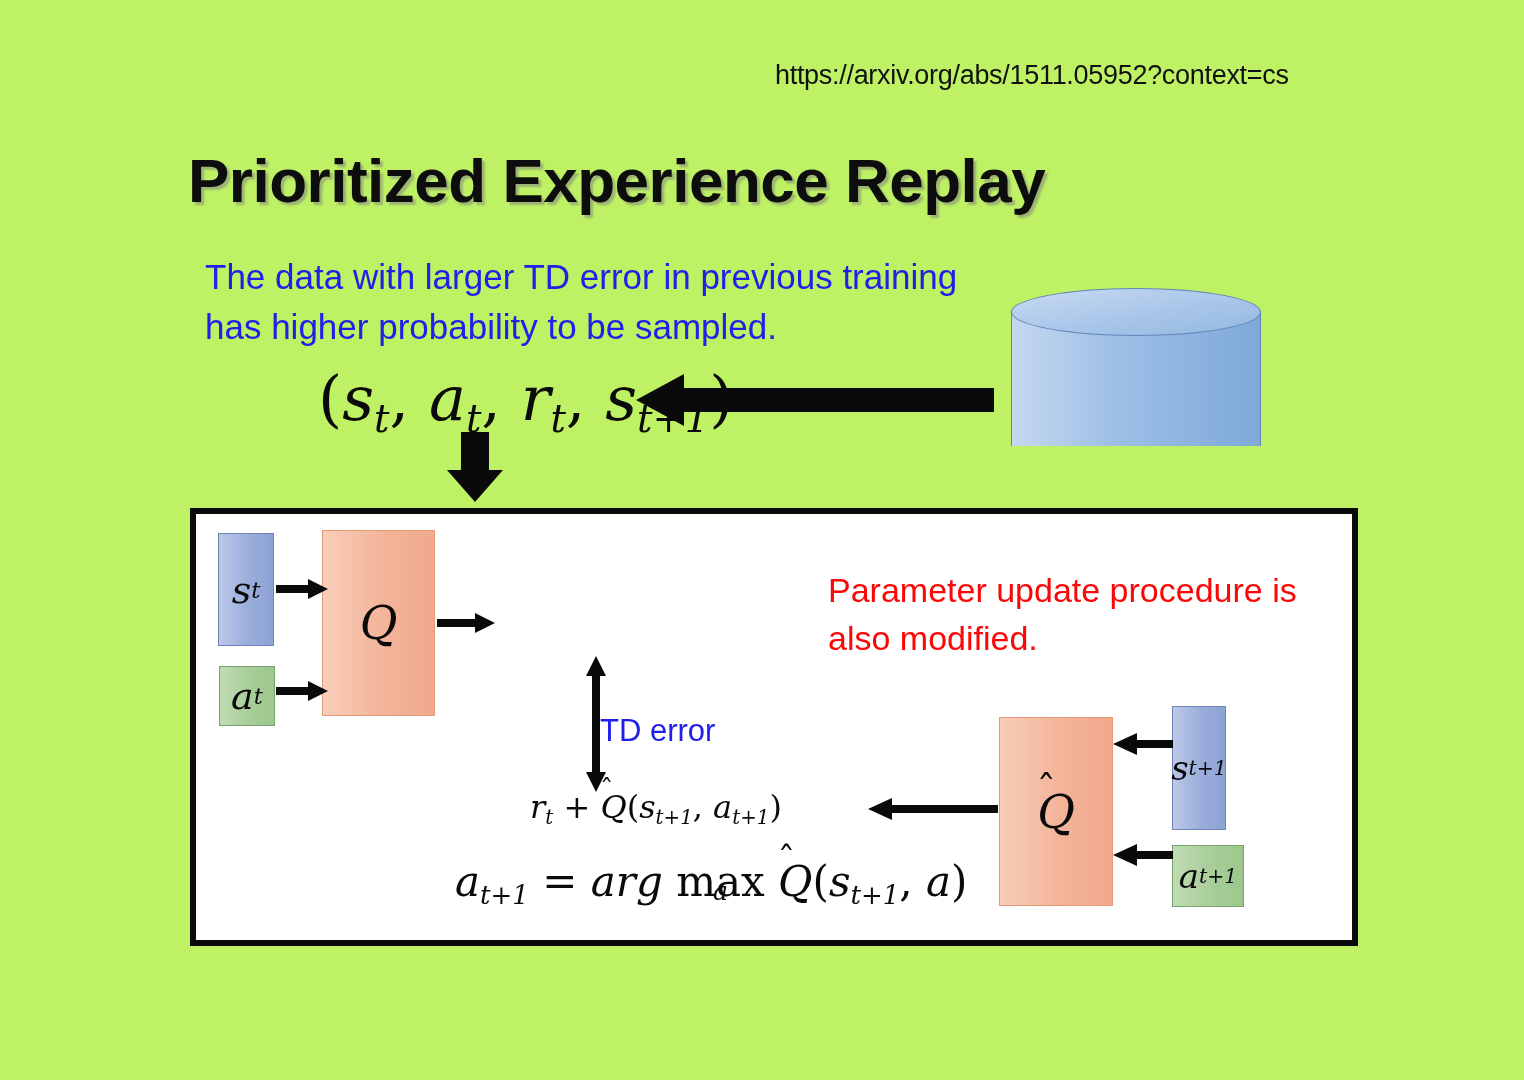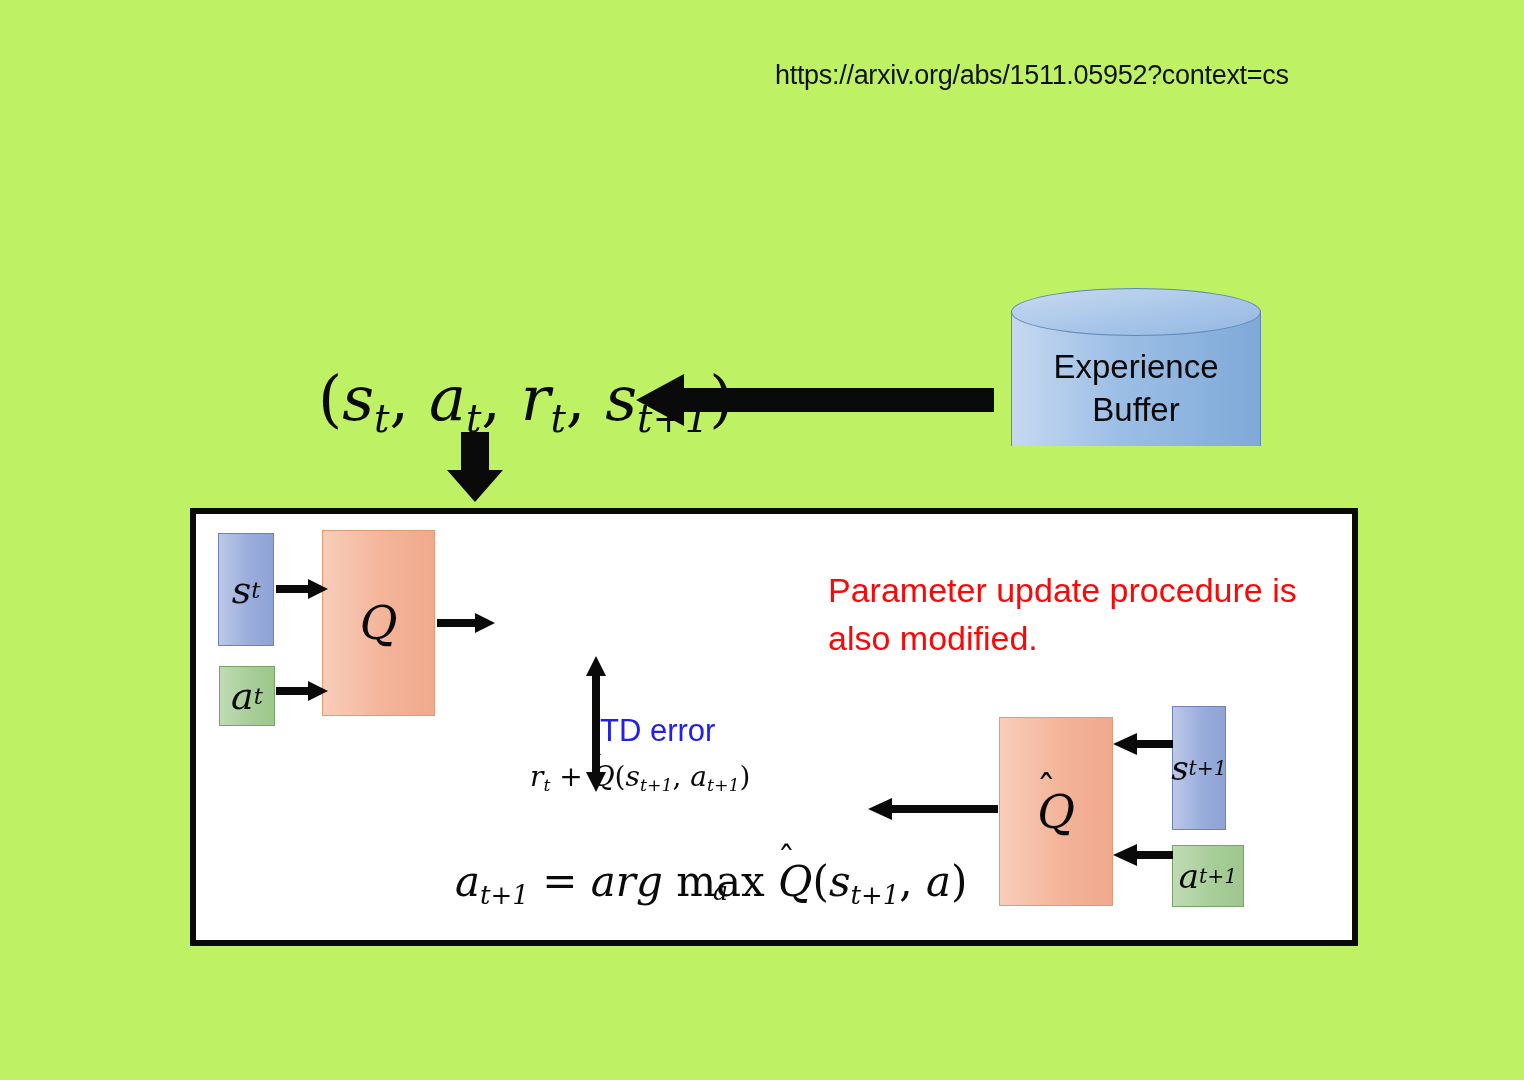--- a/index.html
+++ b/index.html
@@ -94,21 +94,21 @@
   .hat > .hatmark {
     position: absolute;
     left: 50%;
     transform: translateX(-54%);
     font-style: normal;
     pointer-events: none;
   }
 
   .tuple { left: 318px; top: 362px; font-size: 62px; }
   .qsa   { left: 497px; top: 601px; font-size: 42px; }
-  .target{ left: 530px; top: 760px; font-size: 28px; }
+  .target{ left: 530px; top: 788px; font-size: 32px; }
   .argmax{ left: 455px; top: 857px; font-size: 42px; }
 
   .maxwrap {
     display: inline-block;
     position: relative;
     font-style: normal;
     text-align: center;
   }
   .maxwrap .sublim {
     position: absolute;
@@ -214,40 +214,38 @@
   
   .thin-arrow { position: absolute; }
 </style>
 </head>
 <body>
 
 <div id="slide">
 
   <div class="url">https://arxiv.org/abs/1511.05952?context=cs</div>
 
-
+  <div class="title">Prioritized Experience Replay</div>
+
+  <div class="blue-caption">The data with larger TD error in previous training has higher probability to be sampled.</div>
 
   <div class="math tuple">
     <span class="up">(</span><span>s</span><sub>t</sub><span class="up">, </span><span>a</span><sub>t</sub><span class="up">, </span><span>r</span><sub>t</sub><span class="up">, </span><span>s</span><sub>t+1</sub><span class="up">)</span>
   </div>
 
   <div class="blockarrow" style="left:636px; top:372px; width:358px; height:56px;">
     <svg width="358" height="56" viewBox="0 0 358 56">
       <polygon points="0,28 48,2 48,16 358,16 358,40 48,40 48,54" fill="#0a0a0a"></polygon>
     </svg>
   </div>
 
   <div class="cyl">
     <div class="cyl-bottom"></div>
     <div class="cyl-body"></div>
     <div class="cyl-top"></div>
-    <div class="cyl-label">
-      <div>Experience</div>
-      <div>Buffer</div>
-    </div>
   </div>
 
   <div class="blockarrow" style="left:445px; top:432px; width:60px; height:70px;">
     <svg width="60" height="70" viewBox="0 0 60 70">
       <polygon points="30,70 2,38 16,38 16,0 44,0 44,38 58,38" fill="#0a0a0a"></polygon>
     </svg>
   </div>
 
   <div class="panel"></div>
 

